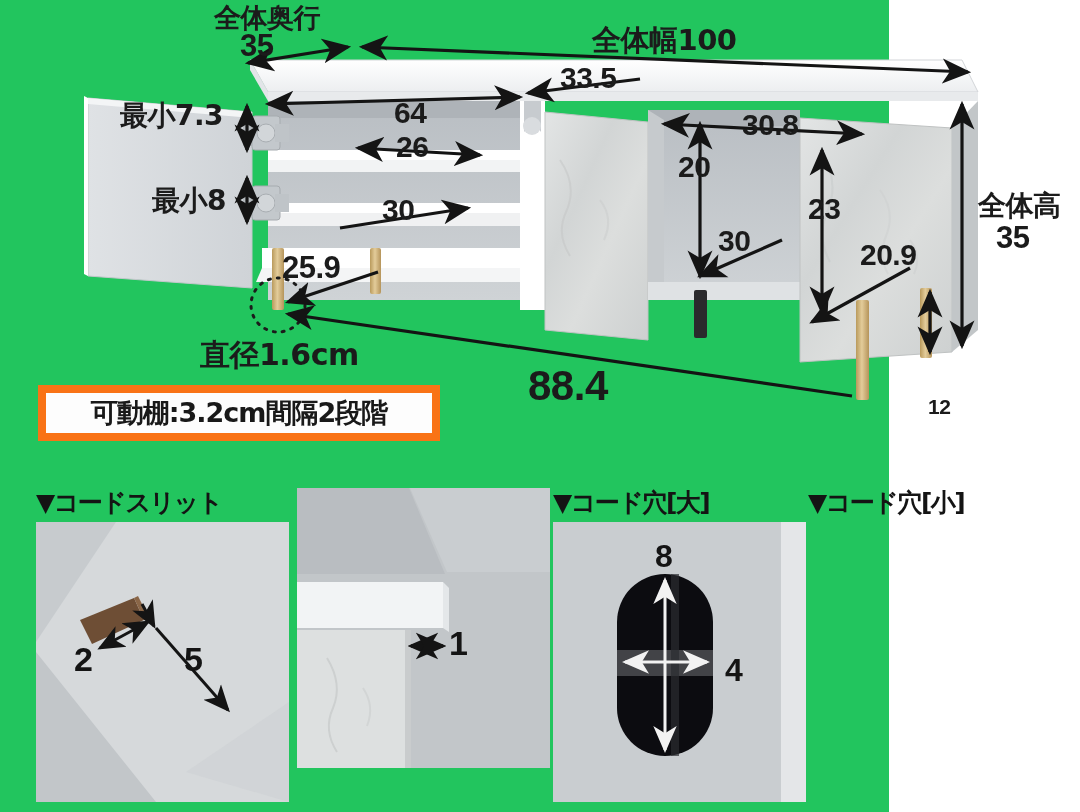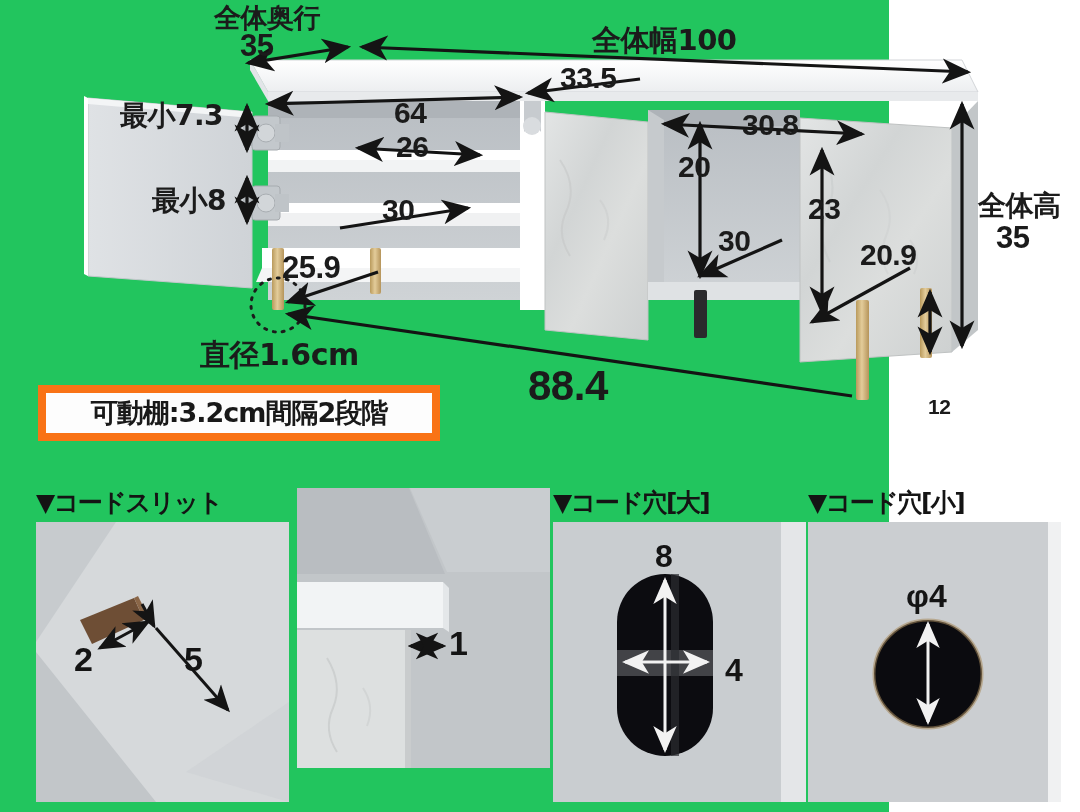--- a/index.html
+++ b/index.html
@@ -342,39 +342,16 @@
         </svg>
         <div class="panel-labels">
             <span class="p-label" style="left: 102px; top: 18px; font-size: 32px;">8</span>
             <span class="p-label" style="left: 172px; top: 132px; font-size: 32px;">4</span>
           </div>
       </div>
     </div>
 
     <div class="panel" style="left:808px">
       <div class="panel-title jp">▼コード穴[小]</div>
-      <div class="panel-photo">
-        <svg width="253" height="280" viewBox="0 0 253 280">
-          <rect width="253" height="280" fill="#cbced1"></rect>
-          <rect x="240" y="0" width="13" height="280" fill="#f0f1f2"></rect>
-
-          <circle cx="120" cy="152" r="54" fill="#0b0b0f"></circle>
-          <circle cx="120" cy="152" r="54" fill="none" stroke="#a78b5c" stroke-width="3" opacity=".55"></circle>
-          <g stroke="#f2f2f2" stroke-width="3" fill="none">
-            <line x1="120" y1="102" x2="120" y2="200" marker-end="url(#p4w)" marker-start="url(#p4w2)"></line>
-          </g>
-          <defs>
-            <marker id="p4w" markerWidth="9" markerHeight="9" refX="8" refY="4.5" orient="auto">
-              <path d="M0,0.6 L9,4.5 L0,8.4 L2.4,4.5 Z" fill="#f2f2f2"></path>
-            </marker>
-            <marker id="p4w2" markerWidth="9" markerHeight="9" refX="1" refY="4.5" orient="auto">
-              <path d="M9,0.6 L0,4.5 L9,8.4 L6.6,4.5 Z" fill="#f2f2f2"></path>
-            </marker>
-          </defs>
-        </svg>
-        <div class="panel-labels">
-            <span class="p-label" style="left: 98px; top: 58px; font-size: 32px;">φ4</span>
-          </div>
-      </div>
     </div>
 
   </div>
 </div>
 
 </body></html>

